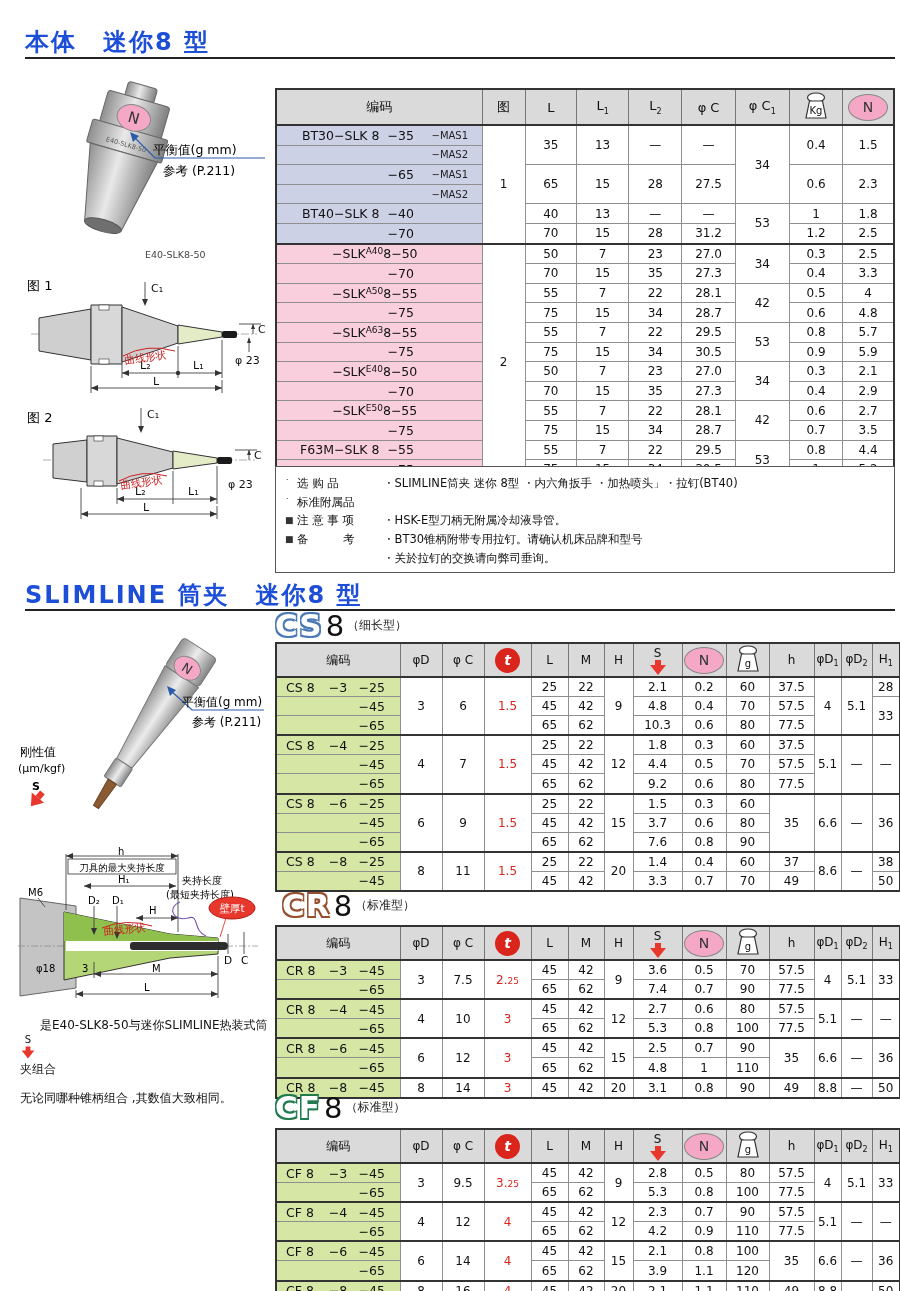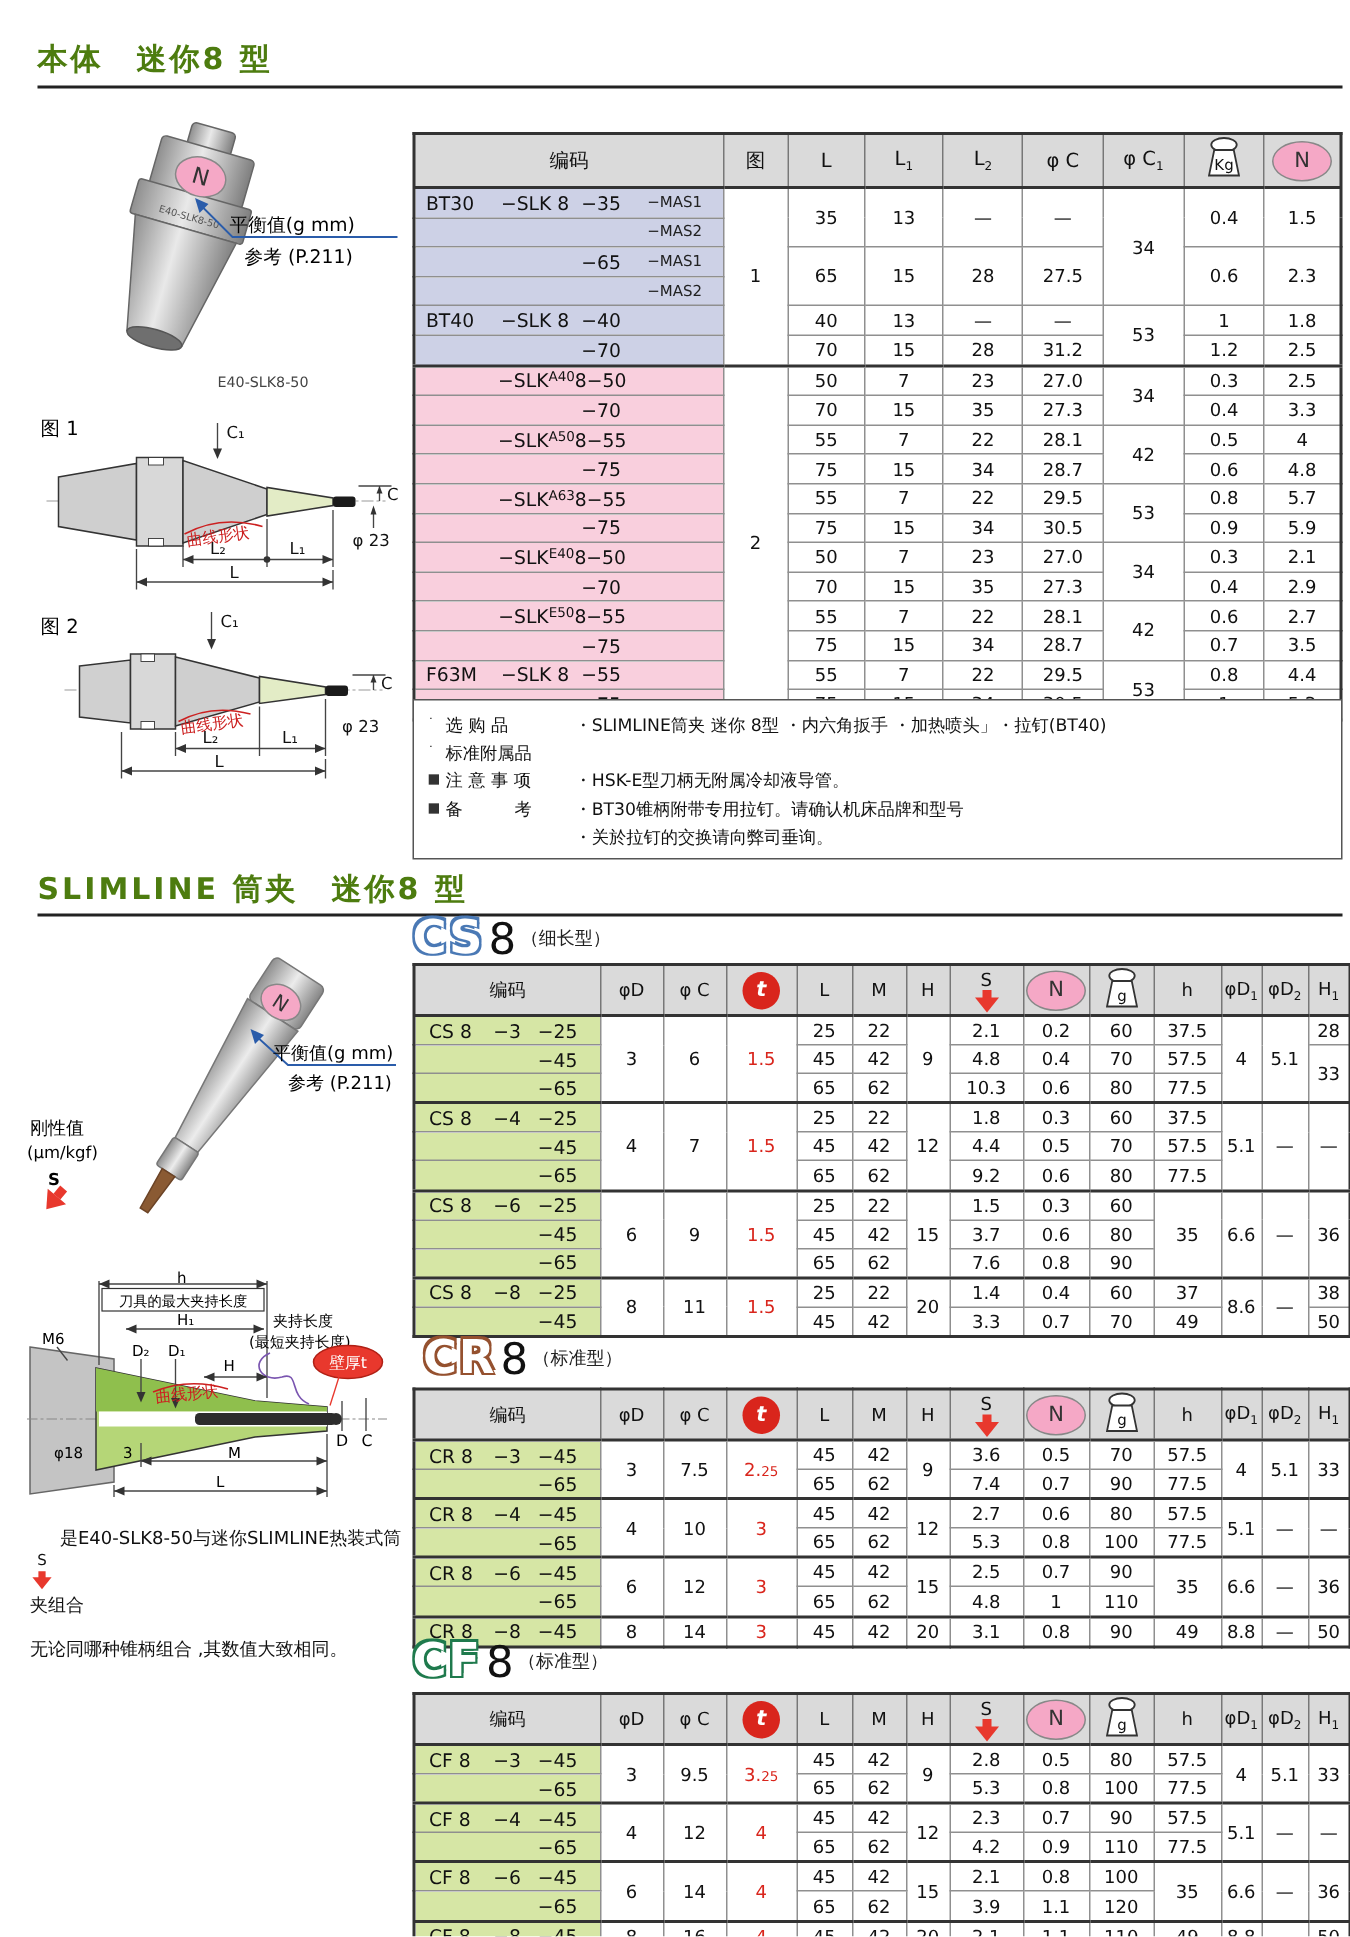--- a/index.html
+++ b/index.html
@@ -1,19 +1,19 @@
 <!DOCTYPE html>
 <html style="--blue-row: #cdd1e6; --pink-row: #f9cfdd; --green-row: #d6e6a5; --header: #dadada; --red: #d9251c; --badge-pink: #f5a8c6; --cs-outline: #4a79b5; --cr-outline: #95512f; --cf-outline: #1f7a4d; --blue-arrow: #2a5caa;"><head>
 <meta charset="utf-8">
 <style>
   html,body{margin:0;padding:0;background:#fff;}
   .page{position:relative;width:900px;height:1291px;background:#fff;overflow:hidden;
         font-family:"DejaVu Sans","Liberation Sans",sans-serif;color:#111;}
   .abs{position:absolute;}
-  .pg-title{position:absolute;font-size:20px;font-weight:bold;letter-spacing:2px;color:#4d7c0f;white-space:nowrap;}
+  .pg-title{position:absolute;font-size:24px;font-weight:bold;letter-spacing:2px;color:#1d4ed8;white-space:nowrap;}
   .rule{position:absolute;height:2px;background:#222;}
   
   .sec-head{position:absolute;display:flex;align-items:flex-end;gap:3px;}
   .big{font-size:31px;font-weight:bold;line-height:0.85;letter-spacing:1px;color:#fff;}
   .big.cs{text-shadow:-1.6px -1.6px 0 var(--cs-outline),1.6px -1.6px 0 var(--cs-outline),-1.6px 1.6px 0 var(--cs-outline),1.6px 1.6px 0 var(--cs-outline);}
   .big.cr{text-shadow:-1.6px -1.6px 0 var(--cr-outline),1.6px -1.6px 0 var(--cr-outline),-1.6px 1.6px 0 var(--cr-outline),1.6px 1.6px 0 var(--cr-outline);}
   .big.cf{text-shadow:-1.6px -1.6px 0 var(--cf-outline),1.6px -1.6px 0 var(--cf-outline),-1.6px 1.6px 0 var(--cf-outline),1.6px 1.6px 0 var(--cf-outline);}
   .big8{font-size:29px;font-weight:400;color:#111;line-height:0.85;}
   .suffix{font-size:12px;color:#222;padding-bottom:4px;white-space:nowrap;}
   
@@ -27,21 +27,21 @@
   .main-tbl td{height:18.6px;}
   .spec-tbl td{height:18.1px;}
   .dtbl tr.gb td{border-top:2px solid #333;}
   .dtbl tr.lt td{border-top-color:#c9c9c9;}
   .dtbl th sub{font-size:8px;}
   td.code{padding:0;}
   td.code.blue{background:var(--blue-row);}
   td.code.pink{background:var(--pink-row);}
   td.code.green{background:var(--green-row);}
   .cw{display:flex;align-items:center;height:100%;font-size:12.5px;}
-  .c-l{width:50px;text-align:left;padding-left:7px;}
+  .c-l{width:50px;text-align:right;padding-left:7px;}
   .c-m{flex:1;text-align:left;}
   .c-sup{font-size:9px;vertical-align:4px;}
   .c-s{width:44px;text-align:left;}
   .c-sub{width:50px;font-size:10px;text-align:left;color:#222;}
   .c-a{width:46px;text-align:left;padding-left:9px;}
   .c-b{width:32px;text-align:left;}
   .c-c{width:44px;text-align:left;}
   .red{color:var(--red);}
   .la{text-align:left;padding-left:5px;}
   .ra{text-align:right;padding-right:10px;}

